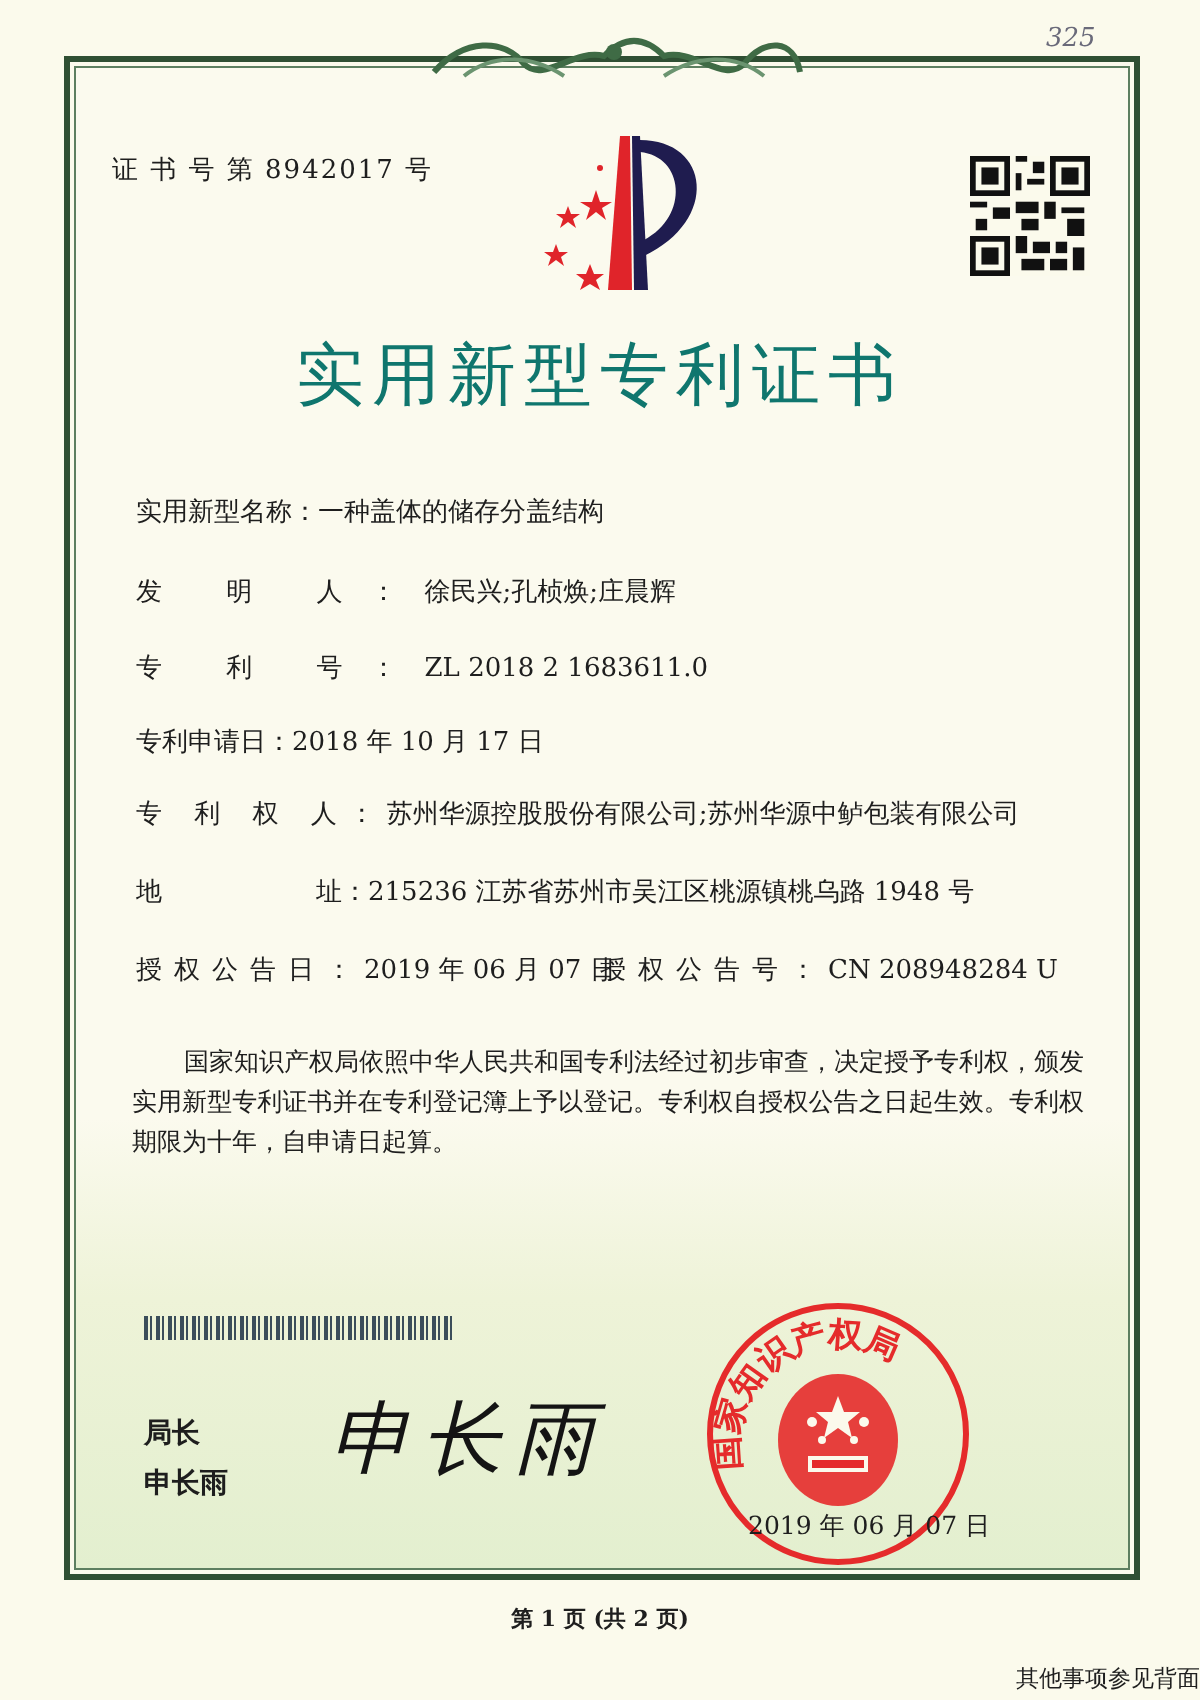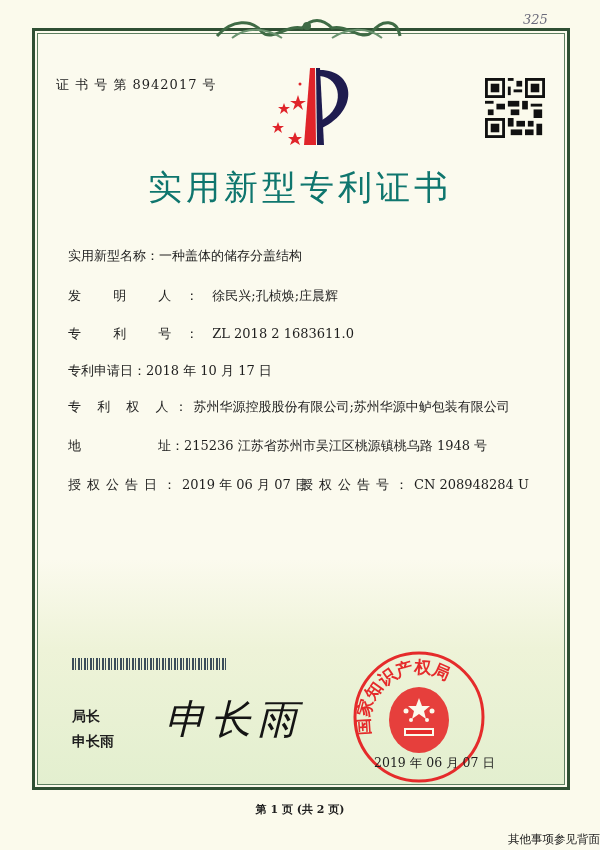--- a/index.html
+++ b/index.html
@@ -121,20 +121,21 @@
   <div class="field f6">
     <span class="addr-lbl">地</span><span>址：</span><span>215236 江苏省苏州市吴江区桃源镇桃乌路 1948 号</span>
   </div>
   <div class="field f7">
     <span class="lbl spaced-sm">授权公告日：</span><span>2019 年 06 月 07 日</span>
   </div>
   <div class="f7b">
     <span class="spaced-sm">授权公告号：</span><span>CN 208948284 U</span>
   </div>
 
+  <p class="para p1">国家知识产权局依照中华人民共和国专利法经过初步审查，决定授予专利权，颁发实用新型专利证书并在专利登记簿上予以登记。专利权自授权公告之日起生效。专利权期限为十年，自申请日起算。</p>
 
   <div class="barcode"></div>
 
   <div class="director-title">局长</div>
   <div class="director-name">申长雨</div>
   <div class="signature">申长雨</div>
 
   <svg class="seal" viewBox="0 0 138 138">
     <circle cx="69" cy="69" r="64" fill="none" stroke="#e52b2b" stroke-width="3"></circle>
     <defs>

